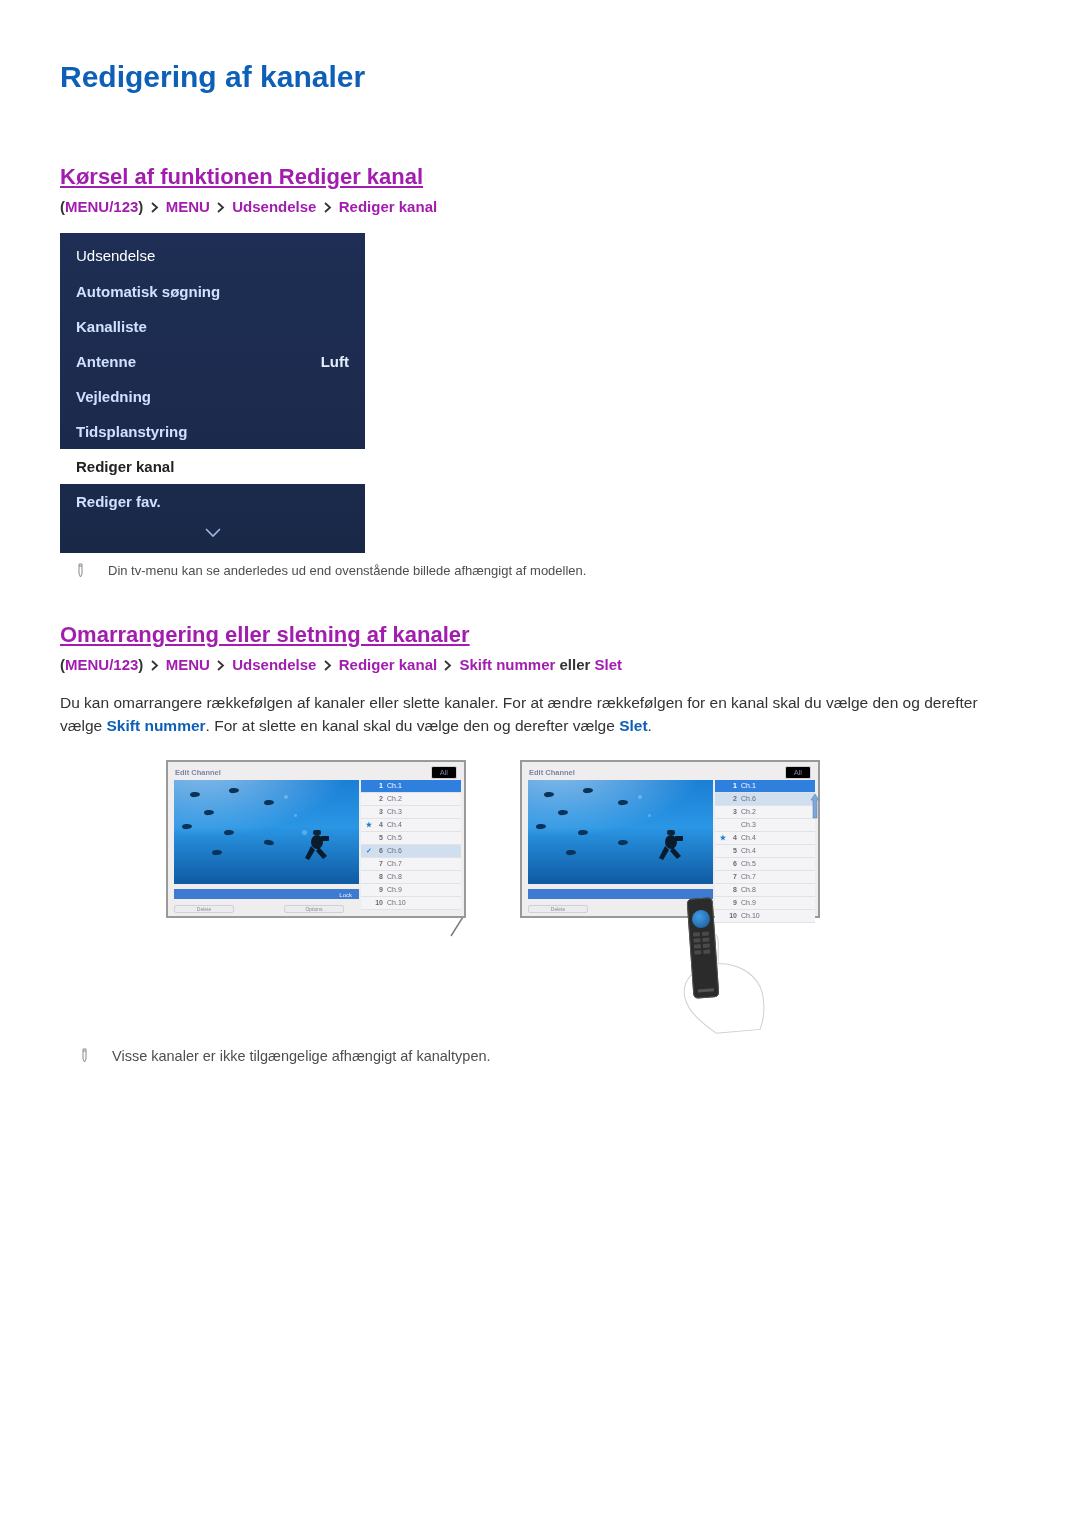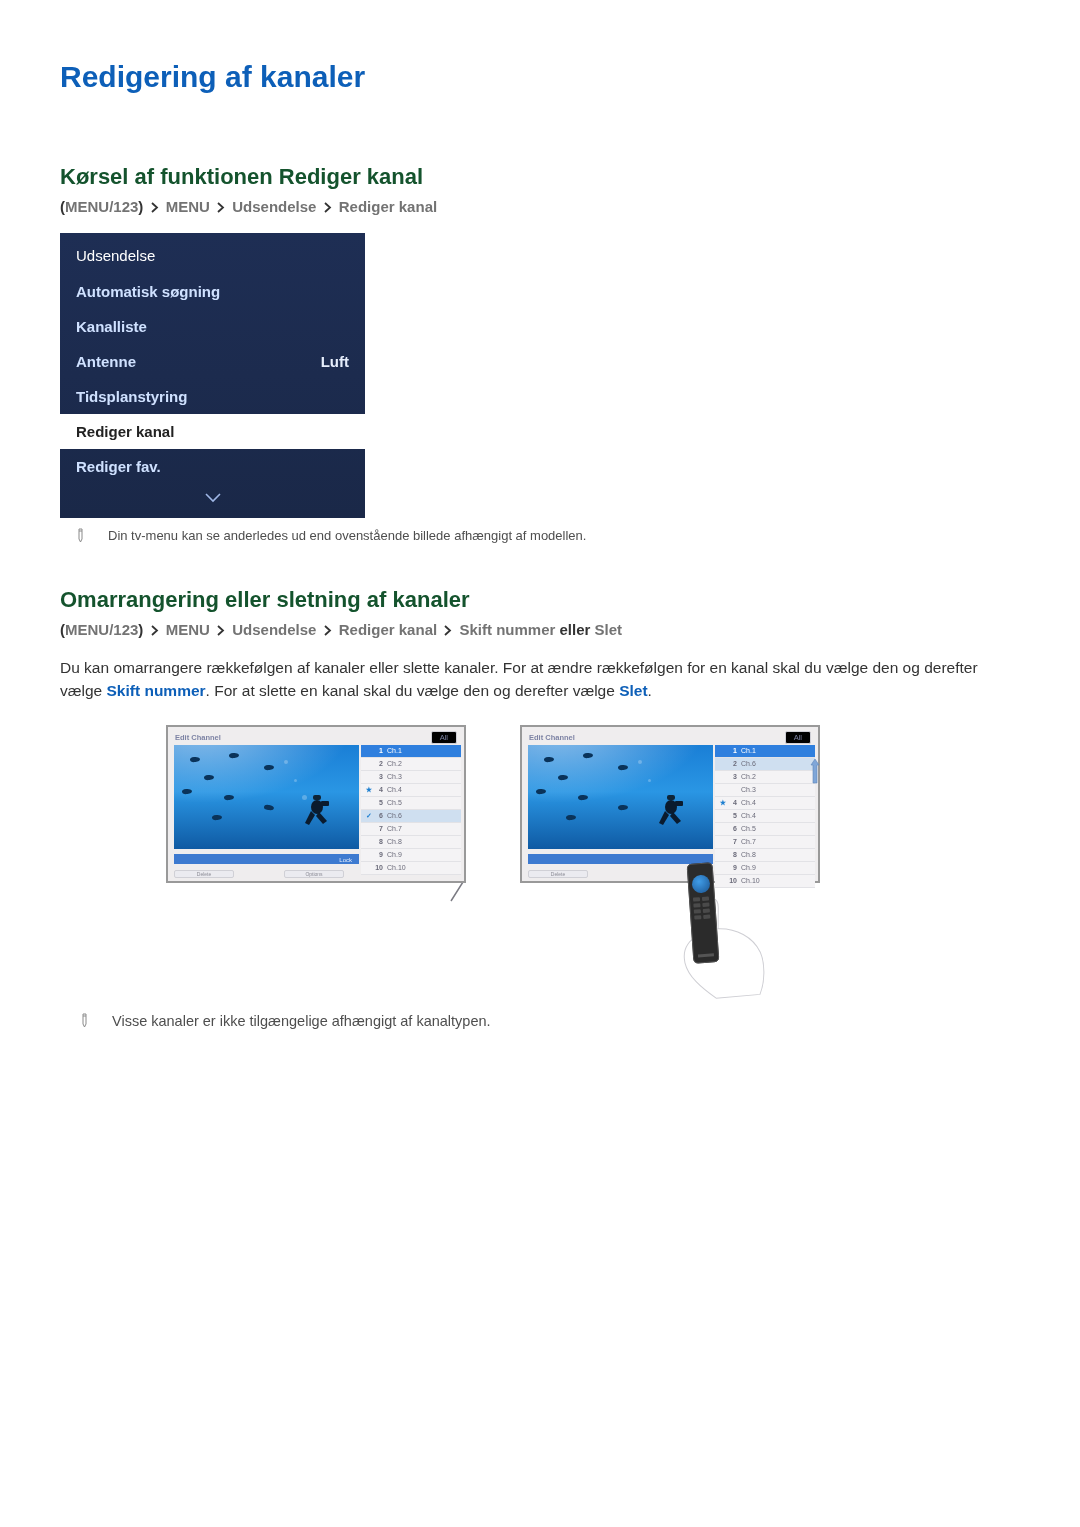--- a/index.html
+++ b/index.html
@@ -10,32 +10,33 @@
       width: 1080px;
       color: #333;
     }
     .h1 {
       color: #0d5fb8;
       font-size: 30px;
       font-weight: 700;
       margin-bottom: 70px;
     }
     .h2 {
-      color: #14532d;
+      color: #a21caf;
       font-size: 22px;
       font-weight: 700;
       margin-bottom: 8px;
+      text-decoration: underline;
     }
     .breadcrumb {
       font-size: 15px;
       font-weight: 700;
       margin-bottom: 18px;
       color: #333;
     }
-    .breadcrumb .ref { color: #737373; }
+    .breadcrumb .ref { color: #a21caf; }
     .breadcrumb .nonref { color: #333; }
     .chev { display: inline-block; margin: 0 3px; position: relative; top: 1px; }
     .chev svg { width: 8px; height: 11px; }
 
     
     .menu-panel {
       width: 305px;
       background: linear-gradient(#1e2e54, #1a2848);
       position: relative;
       margin-bottom: 10px;
@@ -227,20 +228,21 @@
       </svg></span>
   <span class="ref">Rediger kanal</span>
 </div>
 
 <div class="menu-panel">
   <div class="title">Udsendelse</div>
   <div id="menu-items">
       <div class="item"><span>Automatisk søgning</span></div>
       <div class="item"><span>Kanalliste</span></div>
       <div class="item"><span>Antenne</span><span class="val">Luft</span></div>
+      <div class="item"><span>Vejledning</span></div>
       <div class="item"><span>Tidsplanstyring</span></div>
       <div class="item selected"><span>Rediger kanal</span></div>
       <div class="item"><span>Rediger fav.</span></div>
     </div>
   <div class="caret">
     <svg viewBox="0 0 18 12">
         <path d="M2 2 L9 9 L16 2" stroke="#9fb7e6" stroke-width="1.6" fill="none"></path>
       </svg>
   </div>
 </div>

